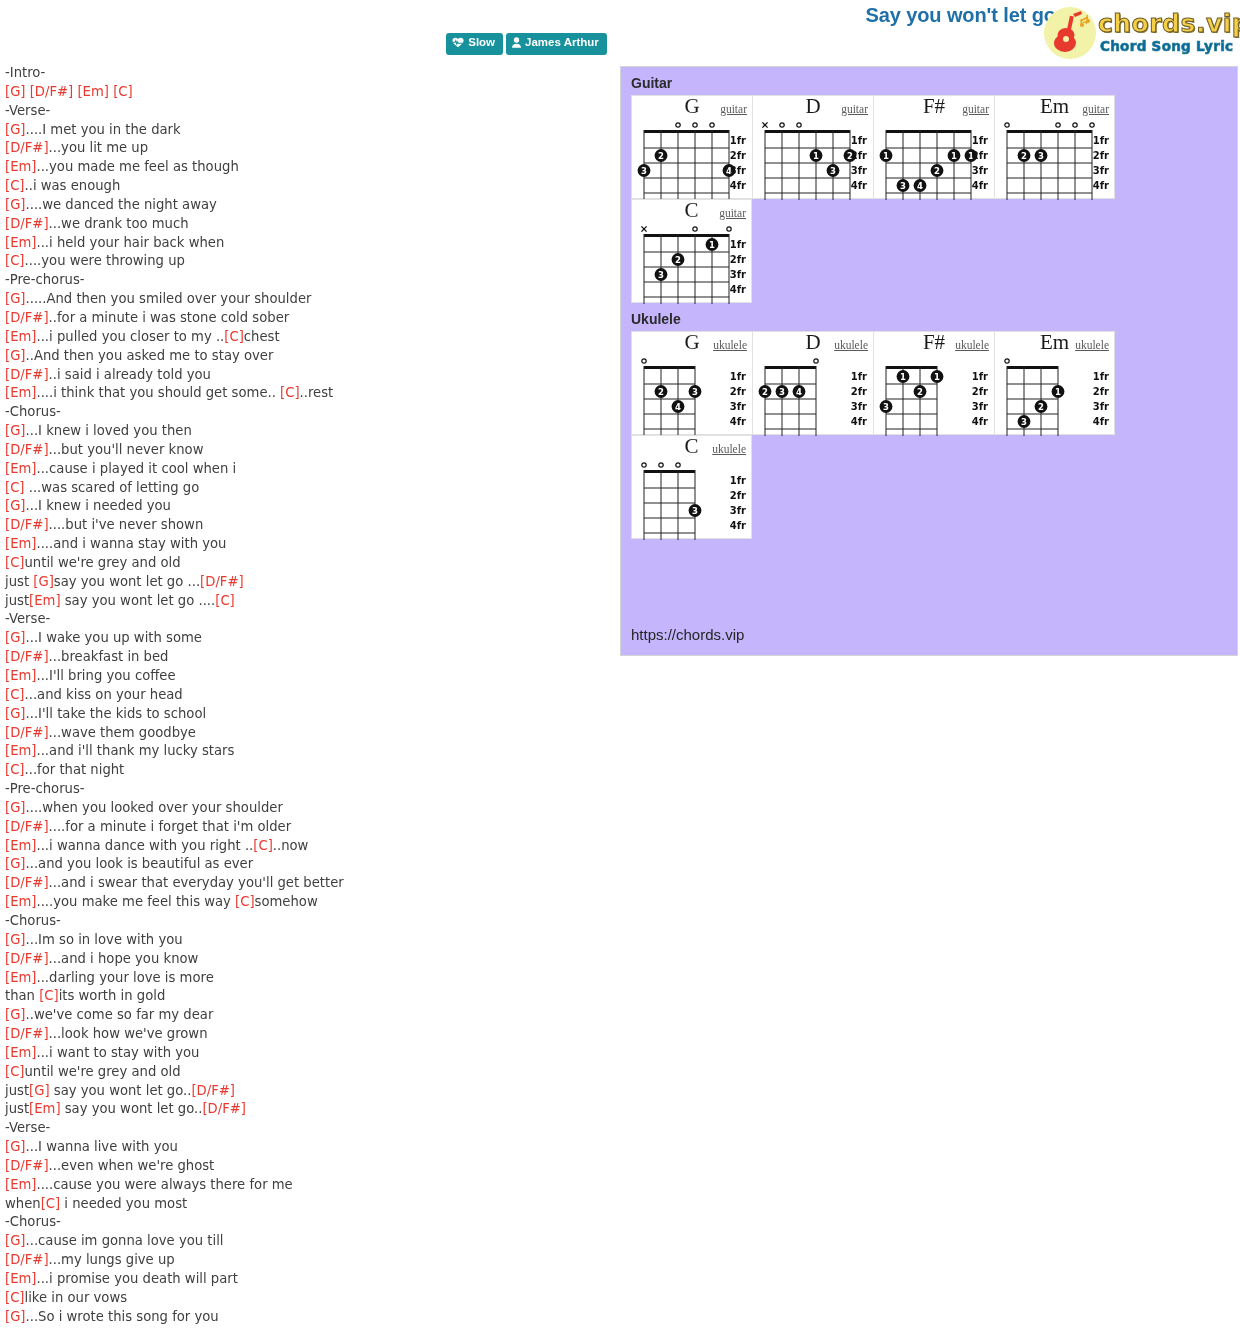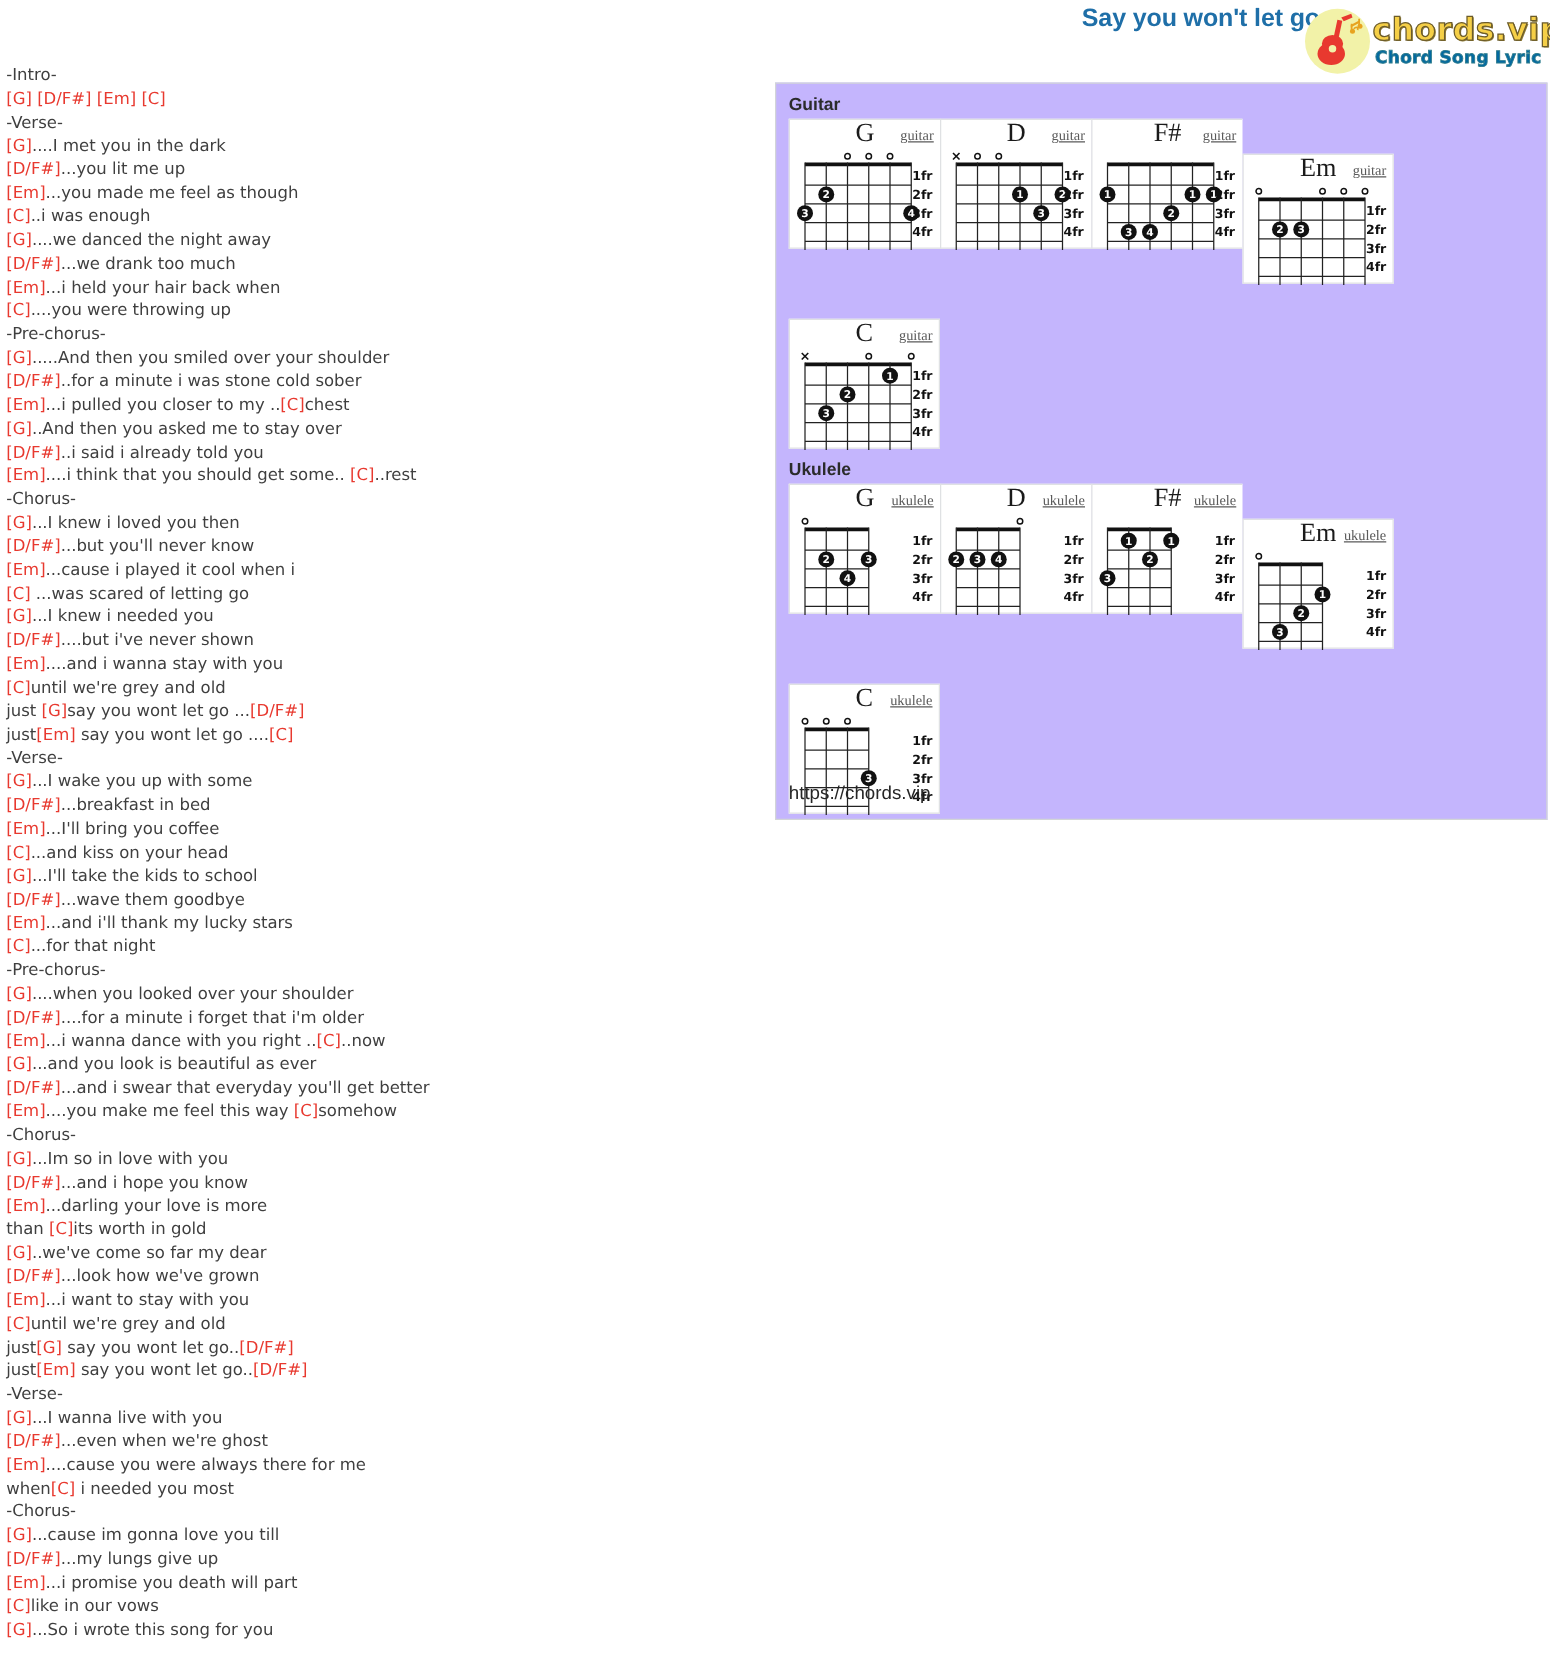--- a/index.html
+++ b/index.html
@@ -51,21 +51,21 @@
   .logo-sub {
     position:absolute; left:60px; top:33px;
     font-family:"DejaVu Sans", sans-serif;
     font-size:13.5px; font-weight:bold; color:#0369a1;
     letter-spacing:0.3px;
     -webkit-text-stroke:0.7px #2f7d8c;
   }
 
   
   .lyrics {
-    position:absolute; left:5px; top:52px; width:600px;
+    position:absolute; left:5px; top:64px; width:600px;
     font-family:"DejaVu Sans", sans-serif;
     font-size:13.2px; line-height:18.85px; color:#3f3f3f;
     white-space:pre-wrap;
   }
   .lyrics .ch { color:#e8392f; }
 
   
   .panel {
     position:absolute; left:620px; top:66px;
     width:618px; height:590px;
@@ -75,21 +75,21 @@
     font-family:"Liberation Sans", sans-serif;
     font-size:14px; font-weight:bold; color:#2b2b2b;
     padding:8px 0 4px 10px;
   }
   .grid { display:flex; flex-wrap:wrap; margin:0 10px; }
   .cell {
     width:121px; height:104px; background:#fff;
     border:1px solid #dfe1e3; border-right:none;
     position:relative;
   }
-  .cell.last, .cell.solo { border-right:1px solid #dfe1e3;margin-top:28px; }
+  .cell.last, .cell.solo { border-right:1px solid #dfe1e3; }
   .cell .cname {
     position:absolute; left:0; right:0; top:-2px;
     text-align:center;
     font-family:"Liberation Serif", serif;
     font-size:21px; color:#1a1a1a;
   }
   .cell .inst {
     position:absolute; right:5px; top:7px;
     font-family:"Liberation Serif", serif;
     font-size:11.5px; color:#5a5a5a;
@@ -101,20 +101,37 @@
     font-family:"Liberation Sans", sans-serif;
     font-size:15px; font-weight:normal; color:#262626;
   }
 </style>
 </head>
 <body>
 
 <div class="page-head">
   <div class="title">Say you won't let go</div>
 
+  <div class="badges">
+    <span class="badge">
+      <span class="bi">
+        <svg width="12" height="11" viewBox="0 0 12 11">
+          <path d="M6 10.2C2.4 7.6 0.4 6 0.4 3.6 0.4 1.9 1.7 0.7 3.3 0.7c1 0 1.9.5 2.7 1.4C6.8 1.2 7.7.7 8.7.7c1.6 0 2.9 1.2 2.9 2.9 0 2.4-2 4-5.6 6.6z" fill="#fff"></path>
+          <path d="M0 5.3h3l.8-1.6.9 3.2.9-2 .6 1.3H11" stroke="#17919c" stroke-width="1.1" fill="none"></path>
+        </svg>
+      </span><span>Slow</span>
+    </span><span class="badge">
+      <span class="bi">
+        <svg width="9" height="11" viewBox="0 0 9 11">
+          <circle cx="4.5" cy="3" r="2.7" fill="#fff"></circle>
+          <path d="M0 10.8c0-2.5 2-4 4.5-4s4.5 1.5 4.5 4z" fill="#fff"></path>
+        </svg>
+      </span><span>James Arthur</span>
+    </span>
+  </div>
 
   <div class="logo">
     <div class="logo-circle"></div>
     <svg class="logo-guitar" width="44" height="48" viewBox="0 0 44 48">
       <path d="M23 5 L31 2 L32 5 L25 8 Z" fill="#e8392f"></path>
       <rect x="18" y="7" width="4" height="18" fill="#e8392f" transform="rotate(12 20 16)"></rect>
       <ellipse cx="15" cy="34" rx="11" ry="9" fill="#e8392f"></ellipse>
       <ellipse cx="16" cy="26" rx="8.5" ry="7" fill="#e8392f"></ellipse>
       <circle cx="16" cy="30" r="3" fill="#f2f2a8"></circle>
       <path d="M33 14c2-2 4-1 3 1" stroke="#e8a31f" stroke-width="1.4" fill="none"></path>

